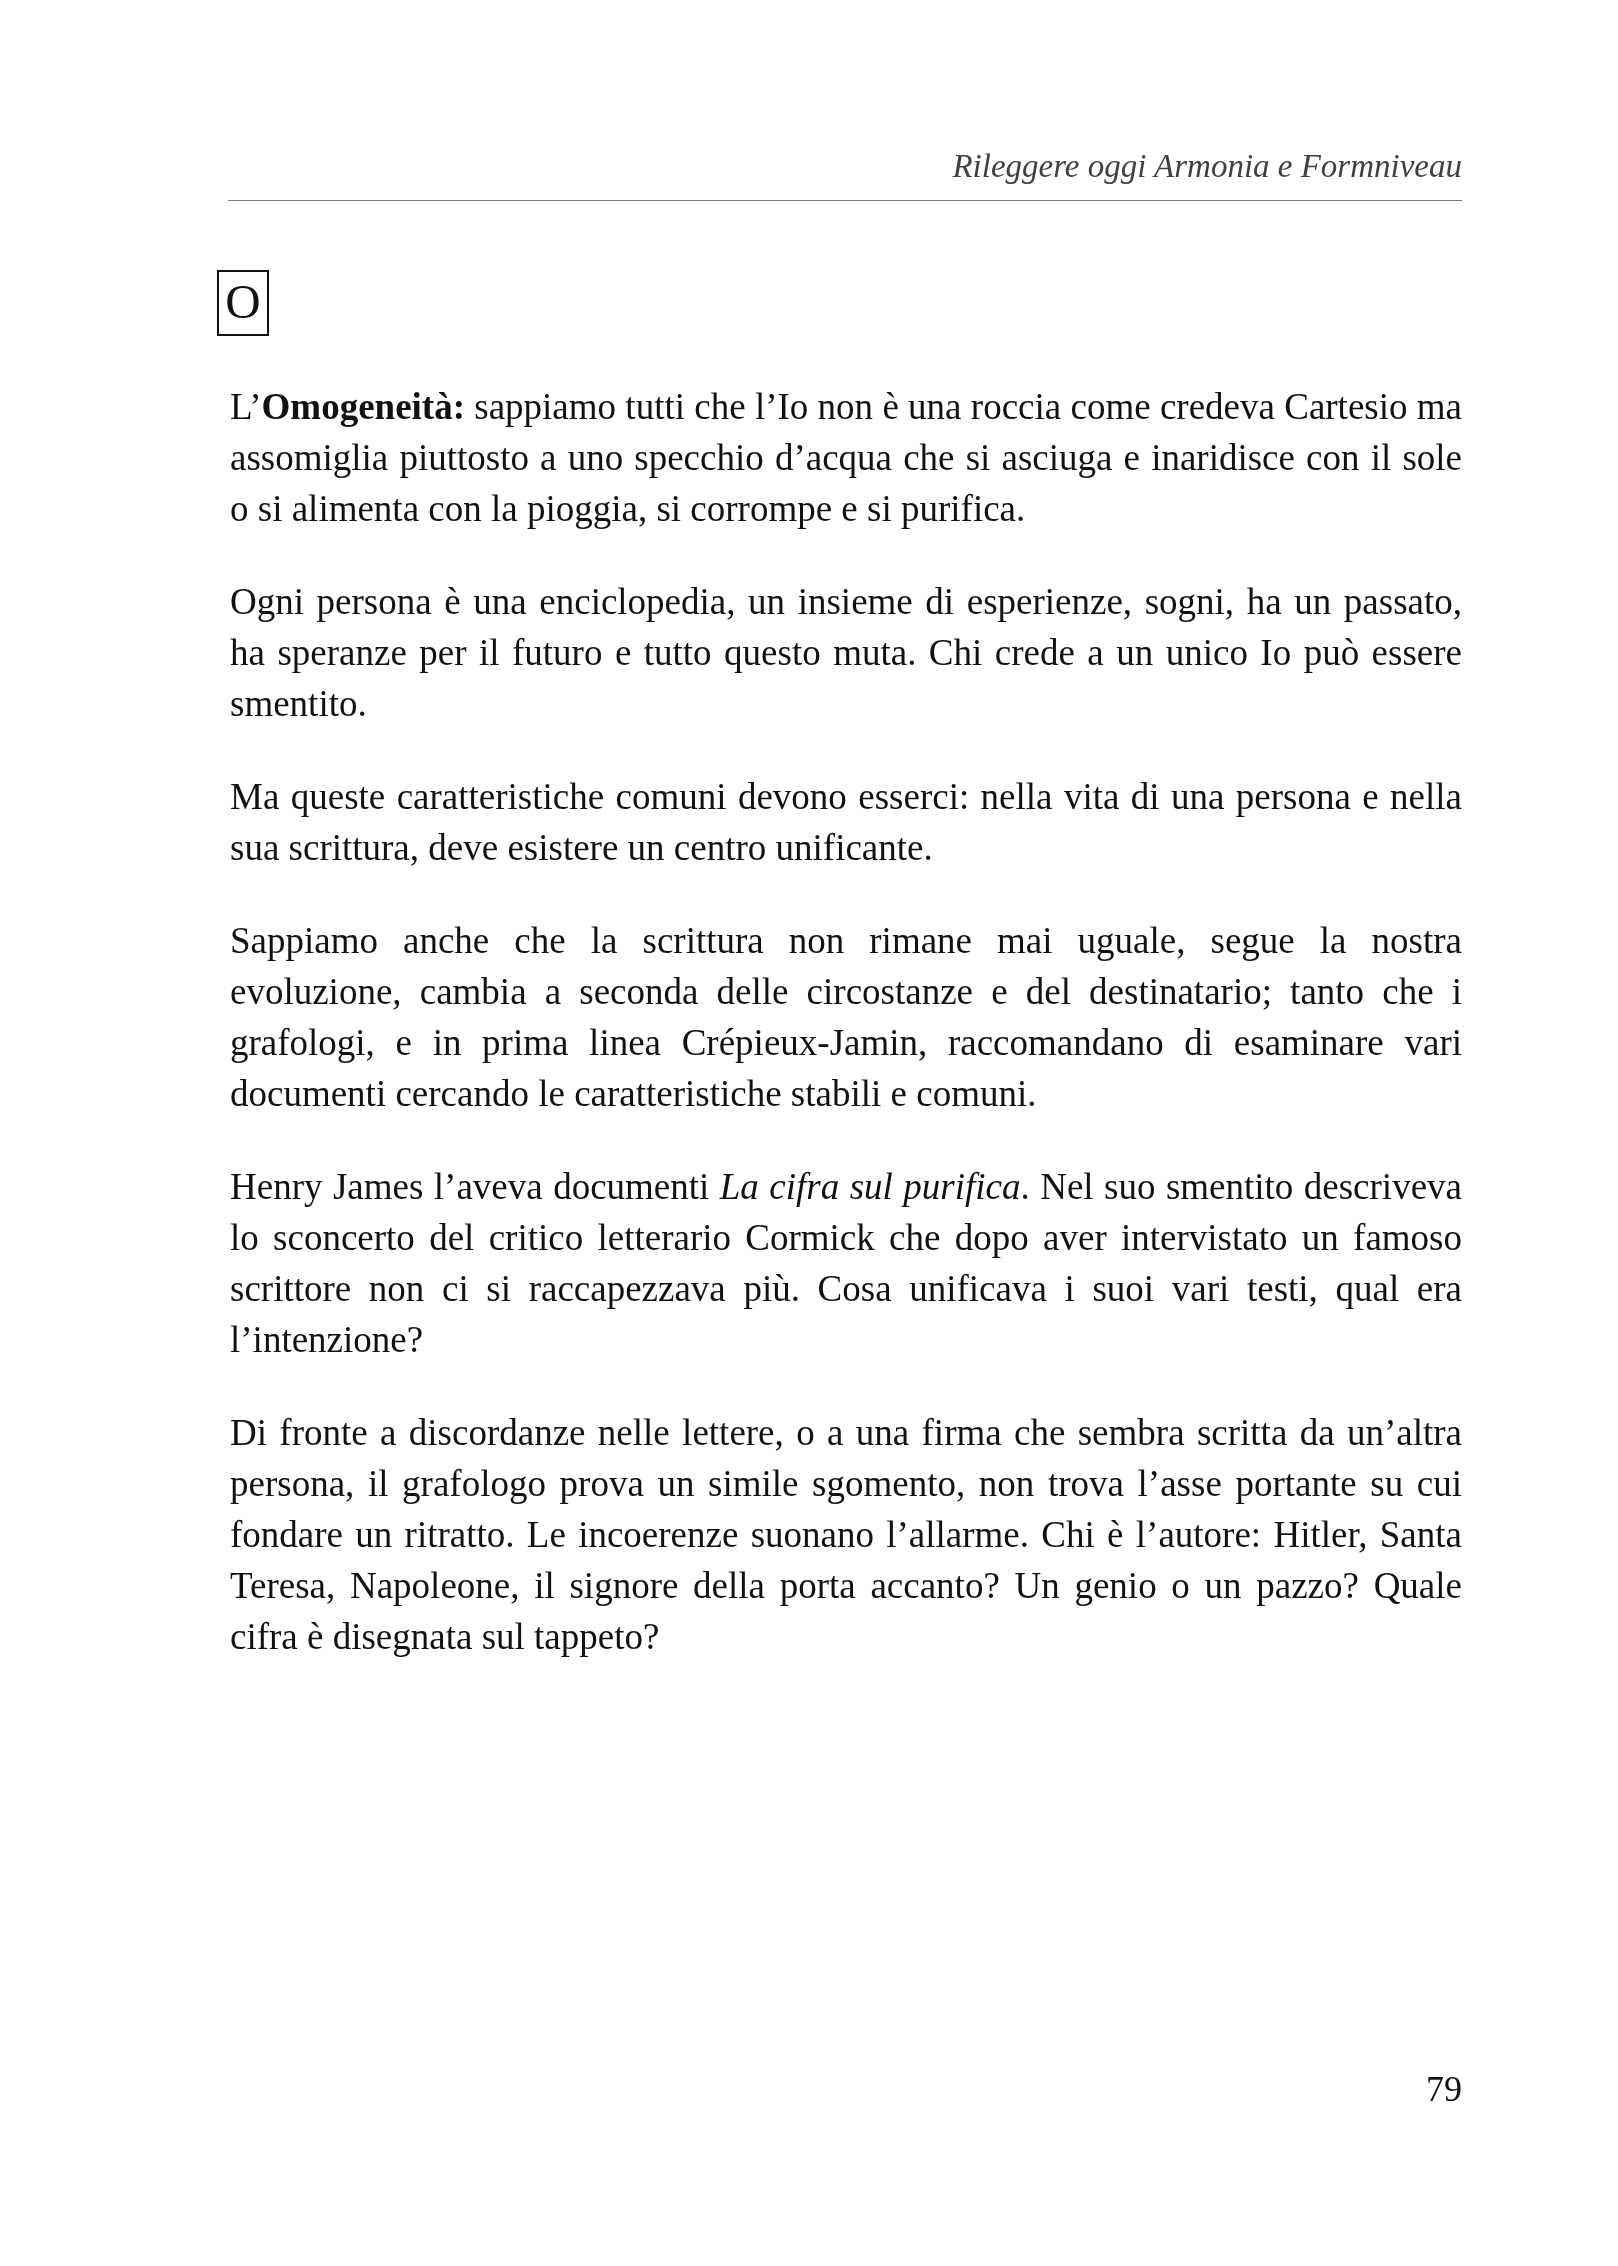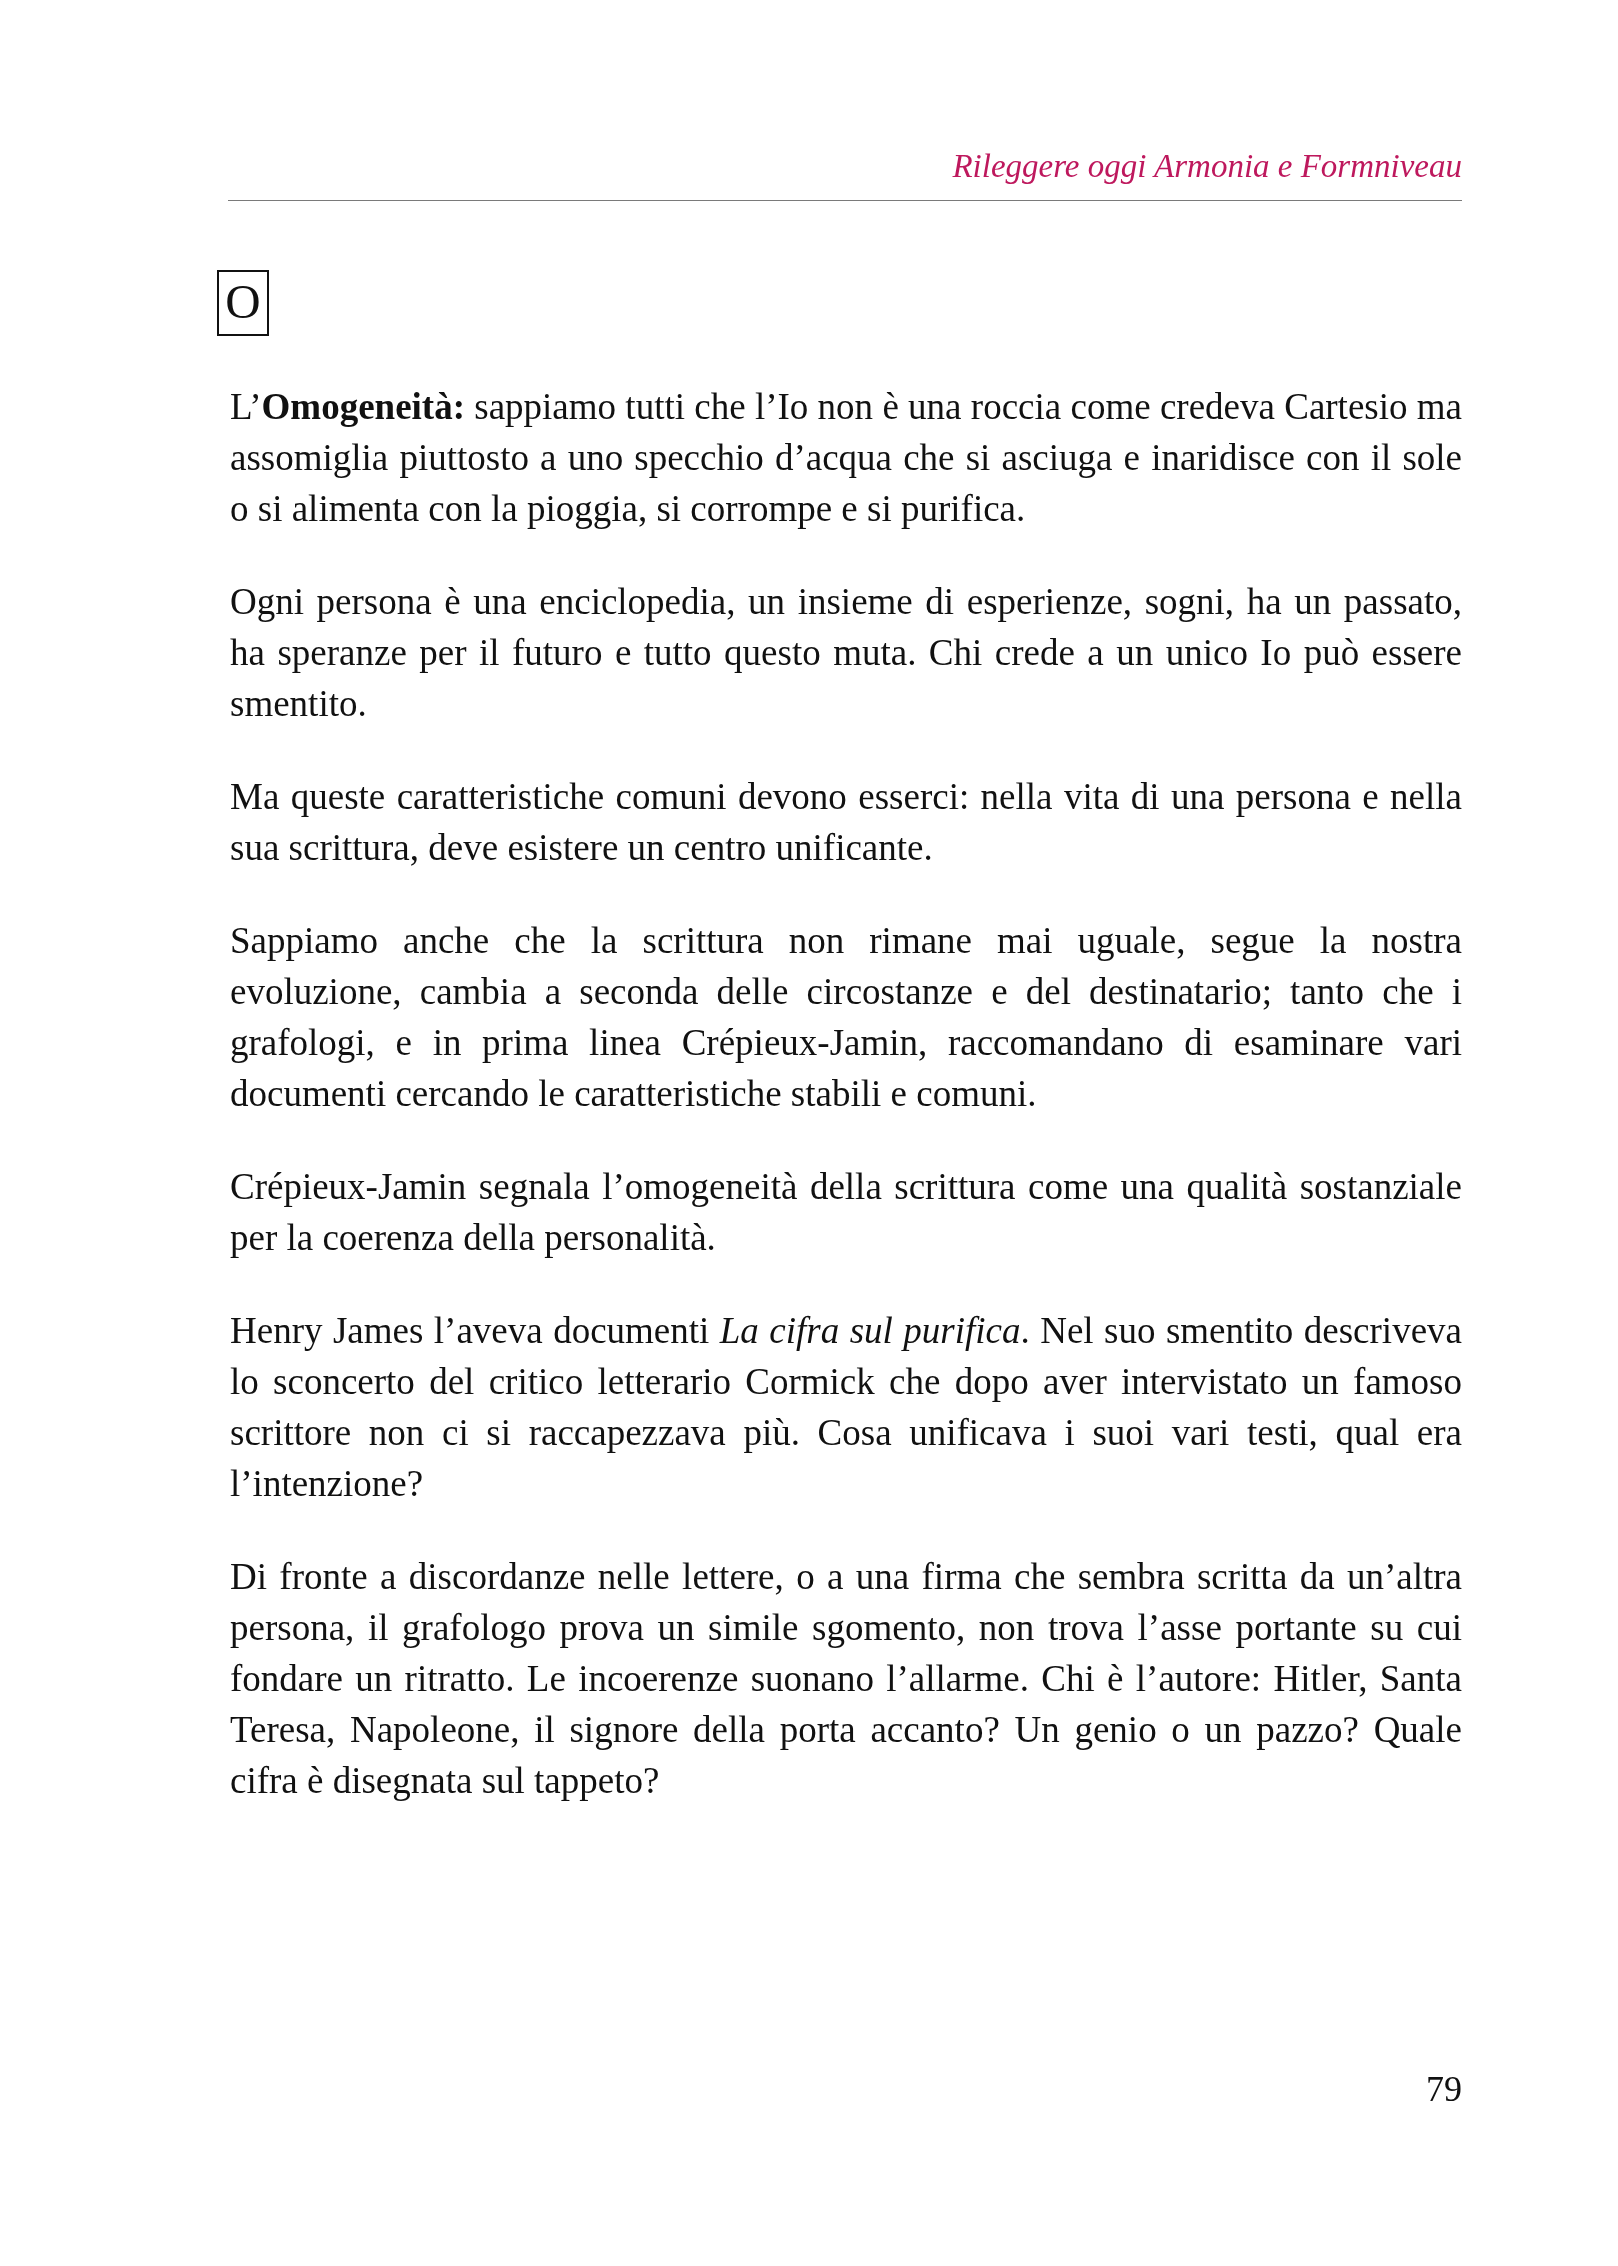--- a/index.html
+++ b/index.html
@@ -17,21 +17,21 @@
     }
     .running-head {
       position: absolute;
       left: 228px;
       width: 1234px;
       top: 144px;
       text-align: right;
       font-style: italic;
       font-size: 33px;
       line-height: 44px;
-      color: #be185d;
+      color: #404040;
     }
     .head-rule {
       position: absolute;
       left: 228px;
       width: 1234px;
       top: 200px;
       height: 0;
       border-top: 1.8px solid #7a7a7a;
     }
     .section-letter {
@@ -78,19 +78,18 @@
 <div class="running-head">Rileggere oggi Armonia e Formniveau</div>
 <div class="head-rule"></div>
 
 <div class="section-letter">O</div>
 
 <div class="text-block">
   <p><span>L’</span><span class="term">Omogeneità:</span><span> sappiamo tutti che l’Io non è una roccia come credeva Cartesio ma assomiglia piuttosto a uno specchio d’acqua che si asciuga e inaridisce con il sole o si alimenta con la pioggia, si corrompe e si purifica.</span></p>
   <p>Ogni persona è una enciclopedia, un insieme di esperienze, sogni, ha un passato, ha speranze per il futuro e tutto questo muta. Chi crede a un unico Io può essere smentito.</p>
   <p>Ma queste caratteristiche comuni devono esserci: nella vita di una persona e nella sua scrittura, deve esistere un centro unificante.</p>
   <p>Sappiamo anche che la scrittura non rimane mai uguale, segue la nostra evoluzione, cambia a seconda delle circostanze e del destinatario; tanto che i grafologi, e in prima linea Crépieux-Jamin, raccomandano di esaminare vari documenti cercando le caratteristiche stabili e comuni.</p>
-  <p>Crépieux-Jamin segnala l’omogeneità della scrittura come una qualità sostanziale per la coerenza della personalità.</p>
   <p><span>Henry James l’aveva documenti </span><em>La cifra sul purifica</em><span>. Nel suo smentito descriveva lo sconcerto del critico letterario Cormick che dopo aver intervistato un famoso scrittore non ci si raccapezzava più. Cosa unificava i suoi vari testi, qual era l’intenzione?</span></p>
   <p>Di fronte a discordanze nelle lettere, o a una firma che sembra scritta da un’altra persona, il grafologo prova un simile sgomento, non trova l’asse portante su cui fondare un ritratto. Le incoerenze suonano l’allarme. Chi è l’autore: Hitler, Santa Teresa, Napoleone, il signore della porta accanto? Un genio o un pazzo? Quale cifra è disegnata sul tappeto?</p>
 </div>
 
 <div class="page-number">79</div>
 
 
 </body></html>

